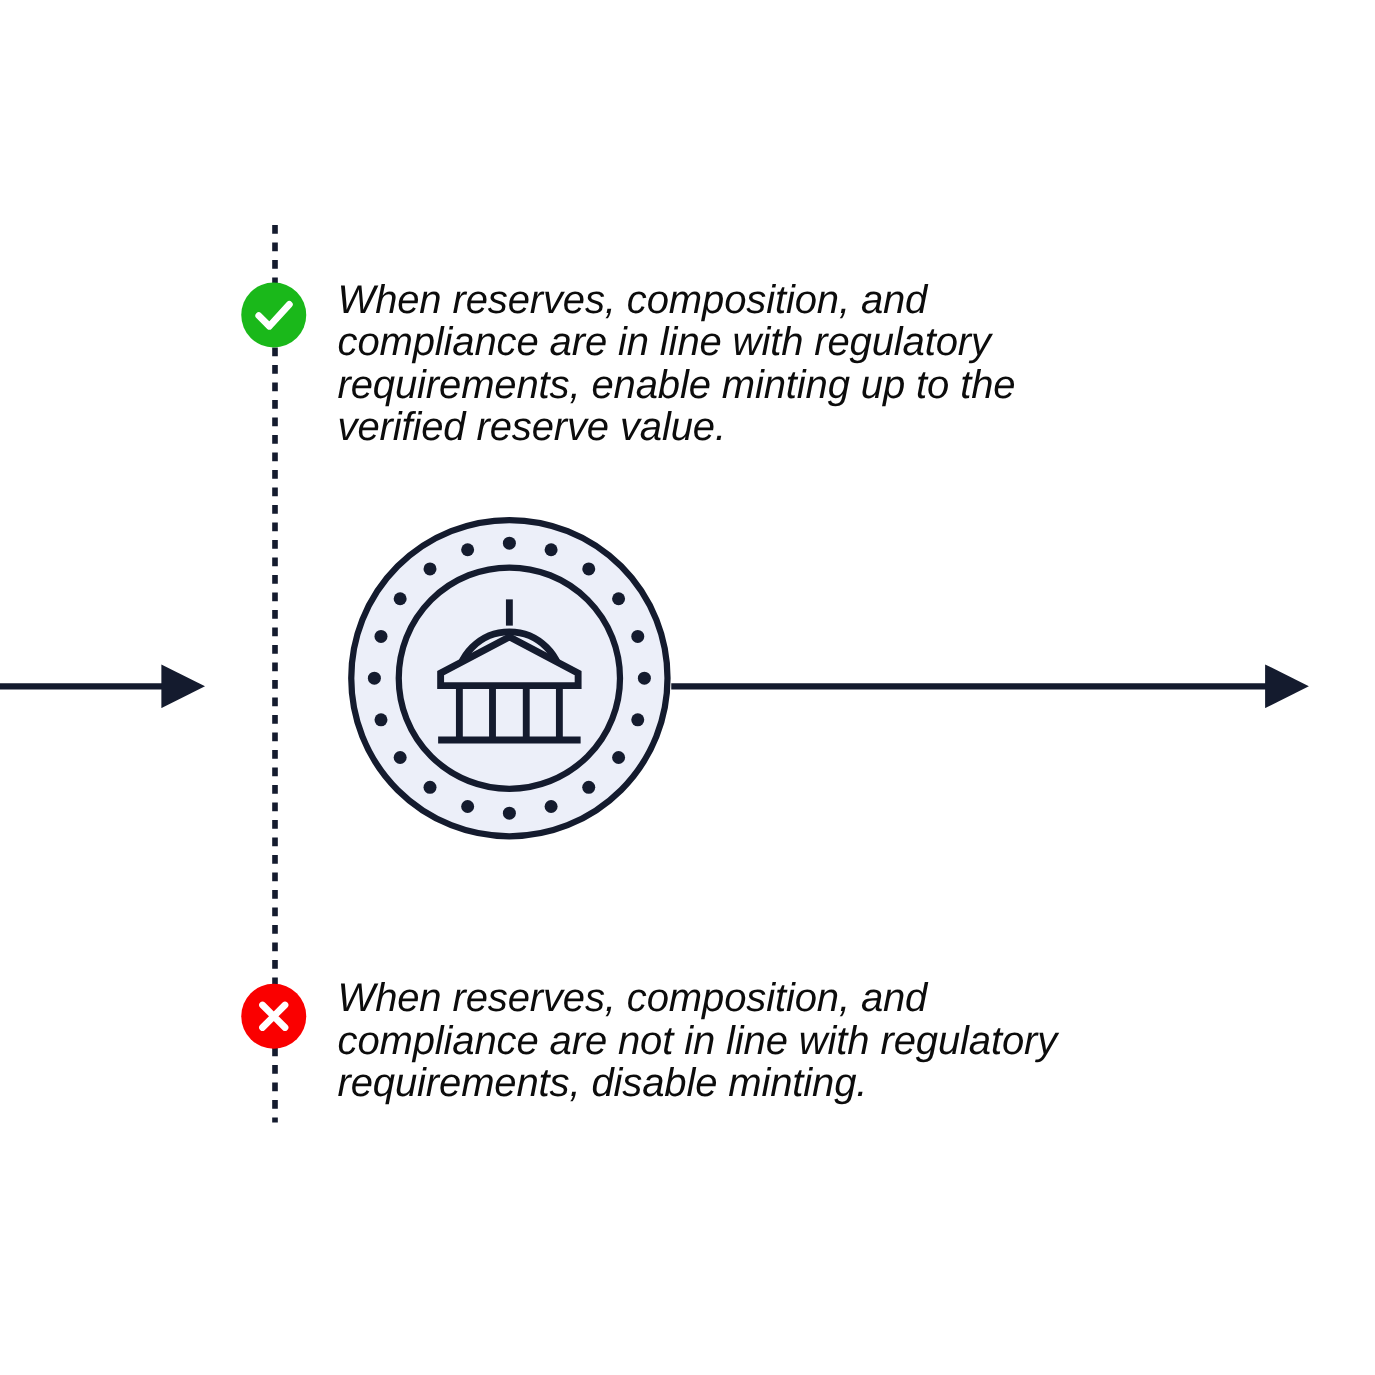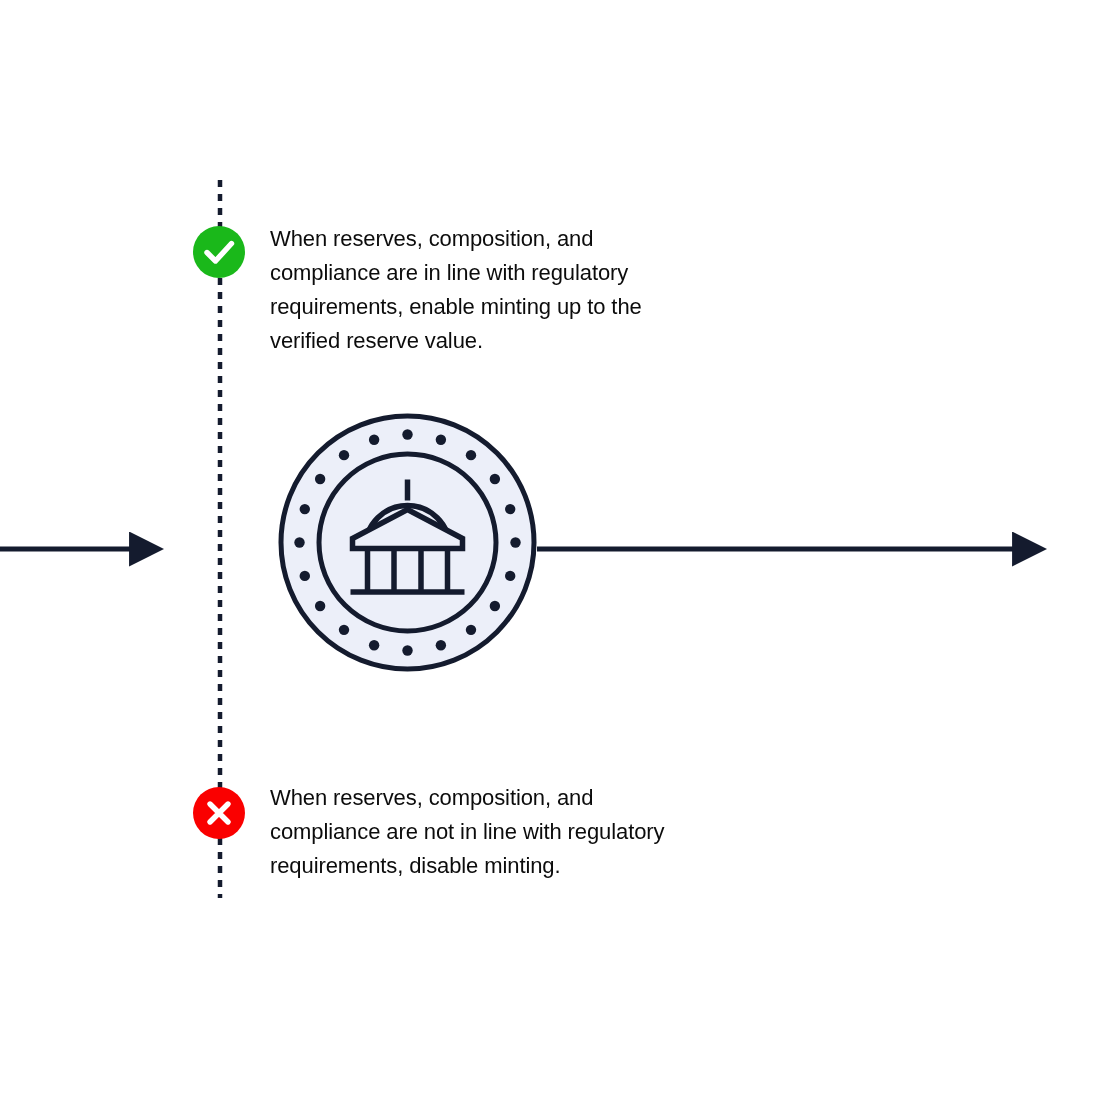--- a/index.html
+++ b/index.html
@@ -46,26 +46,27 @@
     background: #fa0000;
   }
   .badge-glyph {
     display: block;
     width: 52px;
     height: 52px;
   }
   .note-text {
     position: absolute;
     left: 270px;
-    font-size: 22px;
+    font-size: 32px;
     line-height: 34px;
     color: #0c0c0c;
     letter-spacing: -0.1px;
     white-space: pre-line;
     font-family: "Liberation Sans", sans-serif;
+    font-style: italic;
   }
   #note-success {
     top: 222px;
     width: 560px;
   }
   #note-failure {
     top: 781px;
     width: 580px;
   }
 </style>

